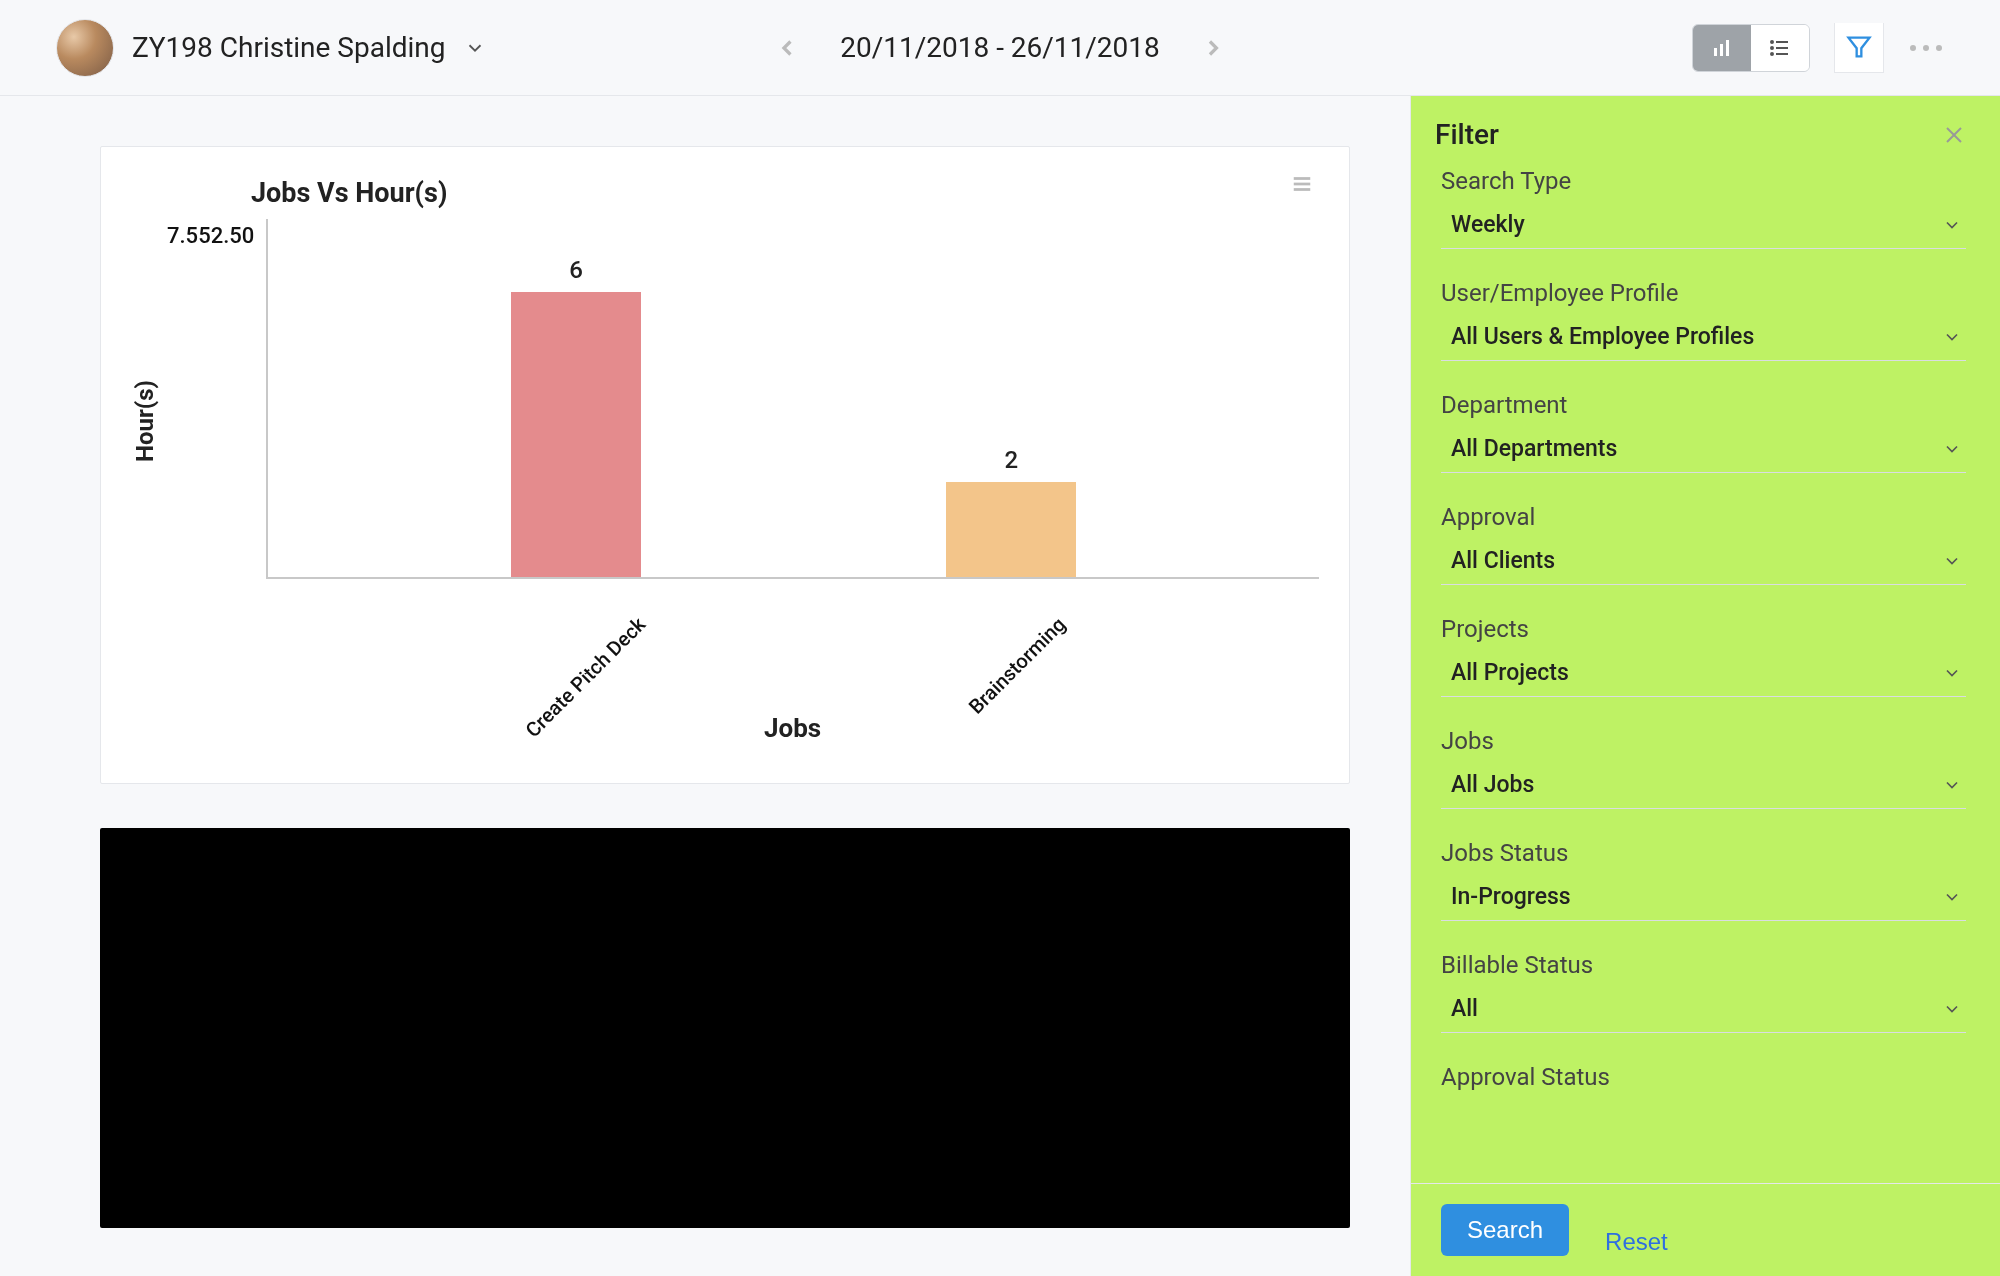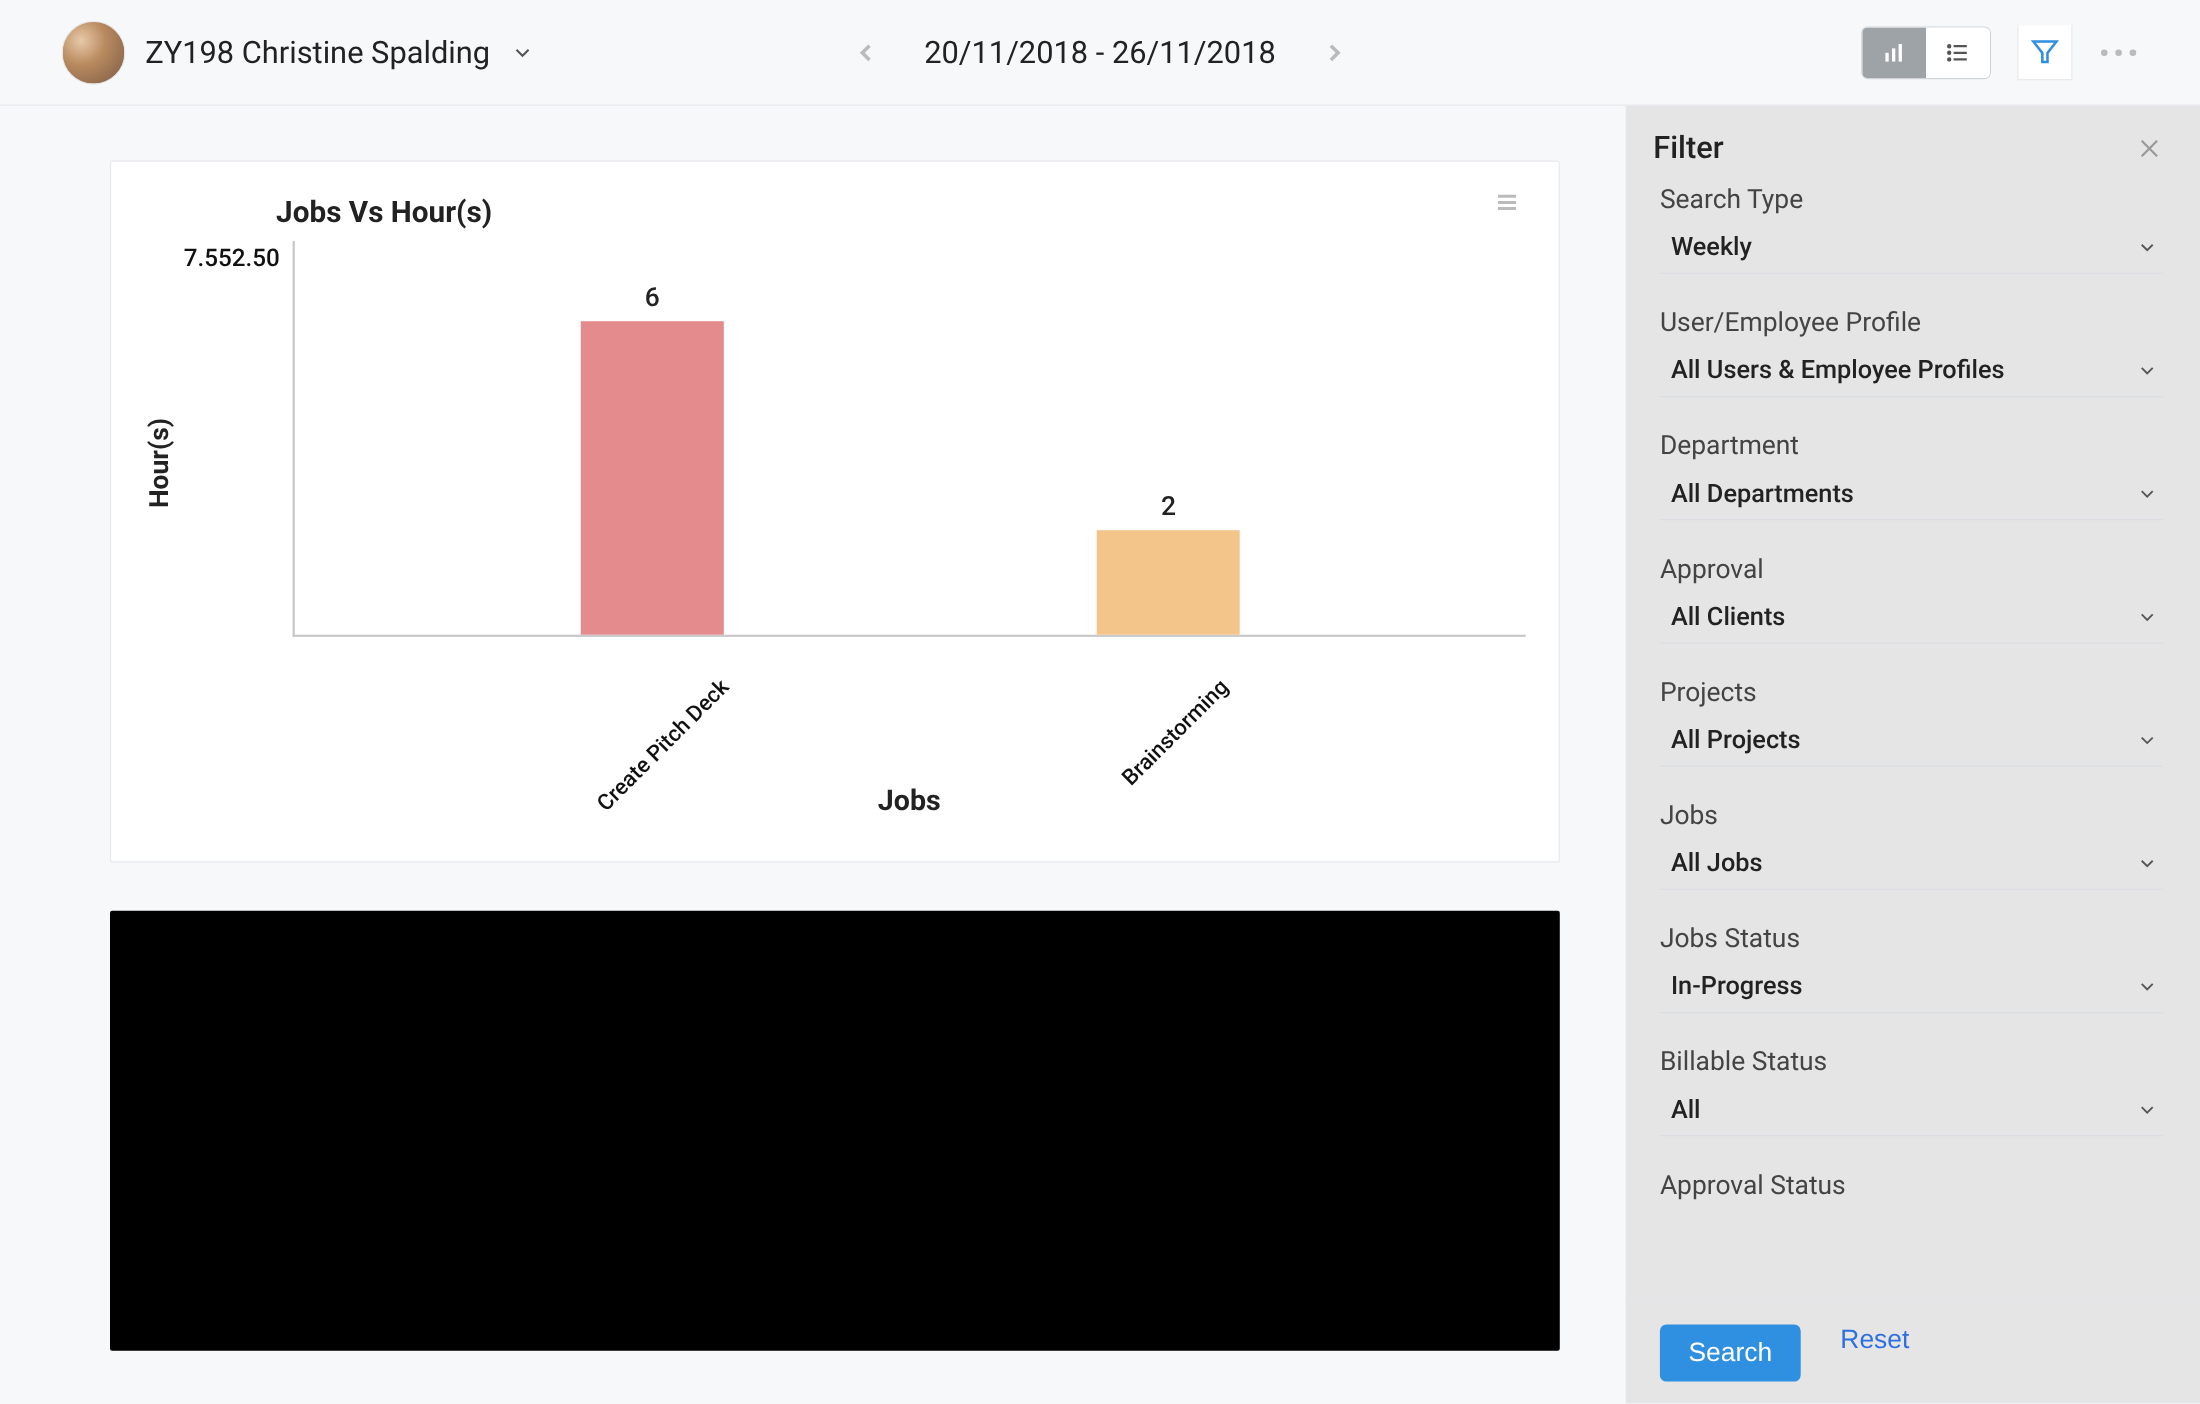--- a/index.html
+++ b/index.html
@@ -210,22 +210,22 @@
 }
 .black-panel {
   margin-top: 44px;
   background: #000;
   height: 400px;
   border-radius: 2px;
 }
 
 
 .filter-panel {
-  width: 522px;
-  background: #e5e5e5;
+  width: 590px;
+  background: #bef264;
   border-left: 1px solid #e5e7eb;
   display: flex;
   flex-direction: column;
   position: relative;
 }
 .filter-header {
   display:flex;
   align-items:center;
   justify-content: space-between;
   padding: 22px 34px 16px 24px;
@@ -263,21 +263,21 @@
   color: #222;
   font-weight: 500;
 }
 .chev {
   color: #555;
 }
 .filter-footer {
   border-top: 1px solid #e5e7eb;
   padding: 20px 30px;
   display:flex;
-  align-items:flex-start;
+  align-items:flex-end;
   gap: 36px;
 }
 .btn-search {
   background: #2f8fe0;
   color: #fff;
   border: none;
   border-radius: 6px;
   font-size: 24px;
   padding: 12px 26px;
   cursor: pointer;

